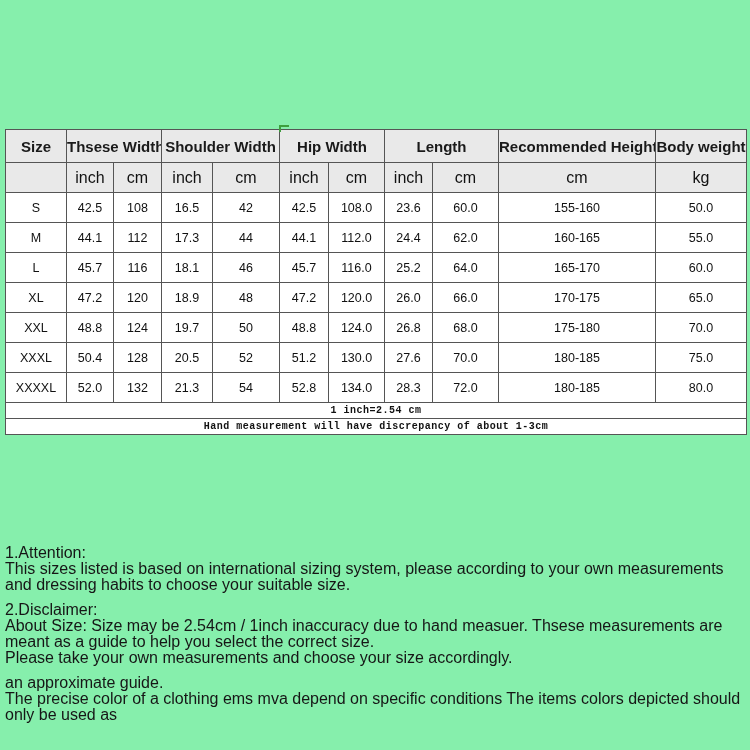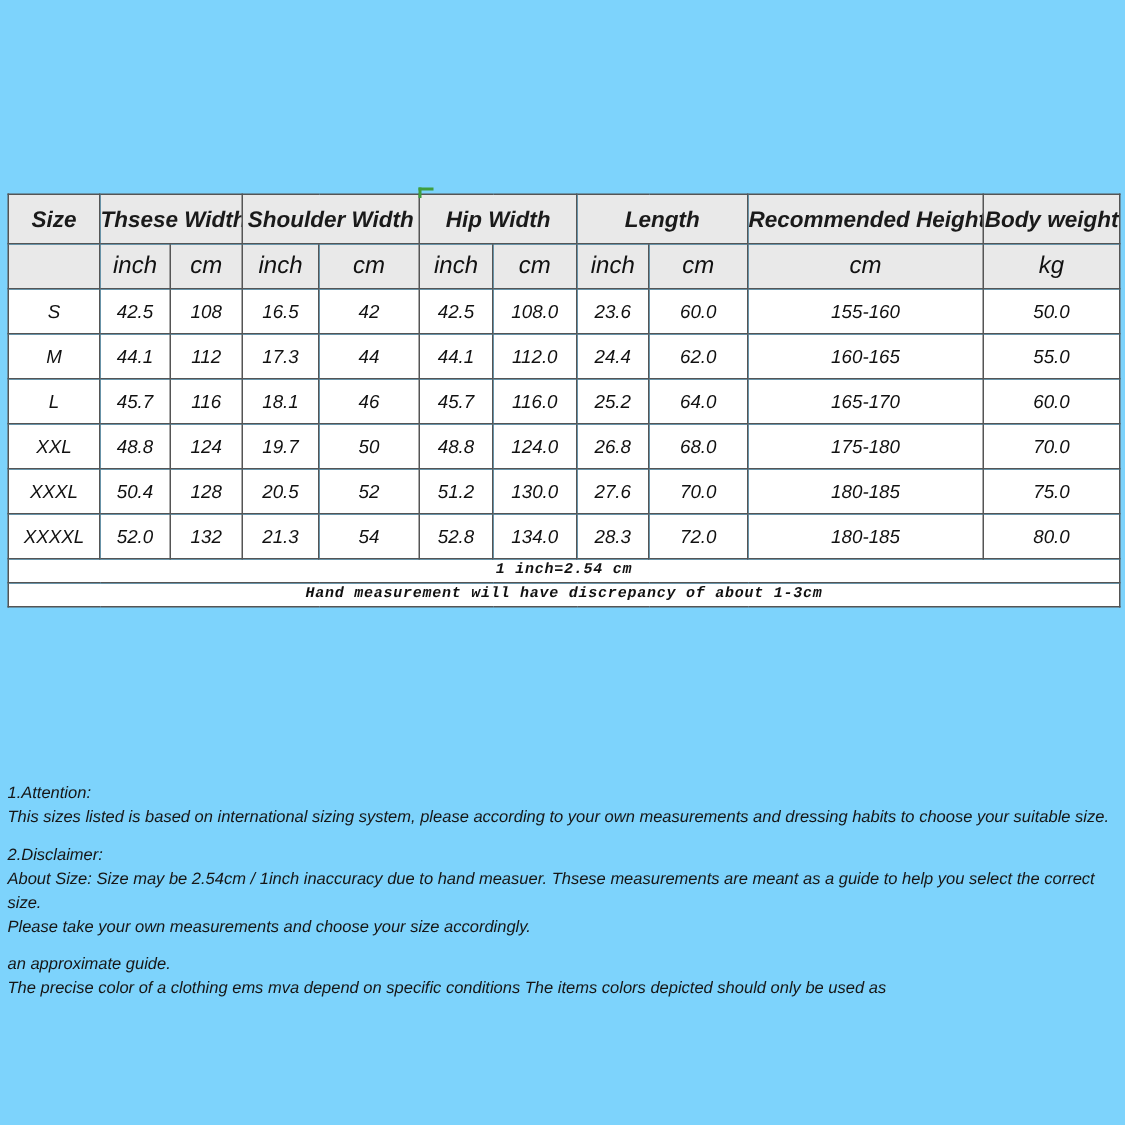--- a/index.html
+++ b/index.html
@@ -1,33 +1,33 @@
 <!DOCTYPE html>
 <html><head>
 <meta charset="utf-8">
 <style>
   html,body{margin:0;padding:0;background:#ffffff;}
-  .page{position:relative;width:750px;height:750px;background:#7dd3fc;
-        font-family:"Liberation Sans",sans-serif;color:#111;overflow:hidden;font-style:italic;}
+  .page{position:relative;width:750px;height:750px;background:#86efac;
+        font-family:"Liberation Sans",sans-serif;color:#111;overflow:hidden;}
 
   .size-table{position:absolute;left:5px;top:129px;width:741px;
               border-collapse:collapse;table-layout:fixed;}
   .size-table th,.size-table td{border:1px solid #555;text-align:center;
               vertical-align:middle;padding:0;overflow:hidden;white-space:nowrap;}
   .group-row th{height:32px;background:#e9e9e9;font-size:15px;font-weight:bold;color:#1a1a1a;}
   .unit-row td{height:29px;background:#e9e9e9;font-size:16px;font-weight:normal;}
   .size-table tbody td{height:29px;background:#ffffff;font-size:12.5px;}
   .foot-row td{height:15px;background:#ffffff;font-family:"Liberation Mono",monospace;
               font-weight:bold;font-size:10px;letter-spacing:0.5px;}
 
   .corner-mark{position:absolute;left:279px;top:125px;width:8px;height:5px;
               border-top:2px solid #3e9e3e;border-left:2px solid #3e9e3e;}
 
-  .notes{position:absolute;left:5px;top:521px;width:740px;
-         font-size:11px;line-height:16px;color:#161616;}
+  .notes{position:absolute;left:5px;top:545px;width:740px;
+         font-size:16px;line-height:16px;color:#161616;}
   .note-section{margin:0 0 9px 0;}
   .note-title{margin:0;}
   .note-line{margin:0;}
 </style>
 </head>
 <body>
 
 <div class="page">
 
   <table class="size-table">
@@ -102,20 +102,33 @@
           <td>18.1</td>
           <td>46</td>
           <td>45.7</td>
           <td>116.0</td>
           <td>25.2</td>
           <td>64.0</td>
           <td>165-170</td>
           <td>60.0</td>
         </tr>
         <tr>
+          <td>XL</td>
+          <td>47.2</td>
+          <td>120</td>
+          <td>18.9</td>
+          <td>48</td>
+          <td>47.2</td>
+          <td>120.0</td>
+          <td>26.0</td>
+          <td>66.0</td>
+          <td>170-175</td>
+          <td>65.0</td>
+        </tr>
+        <tr>
           <td>XXL</td>
           <td>48.8</td>
           <td>124</td>
           <td>19.7</td>
           <td>50</td>
           <td>48.8</td>
           <td>124.0</td>
           <td>26.8</td>
           <td>68.0</td>
           <td>175-180</td>

